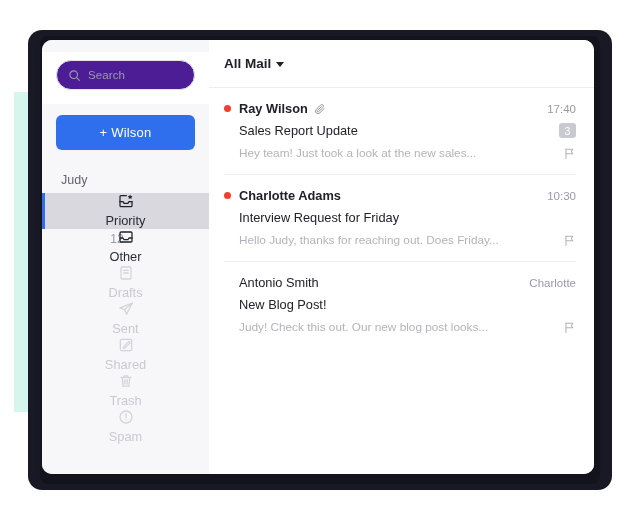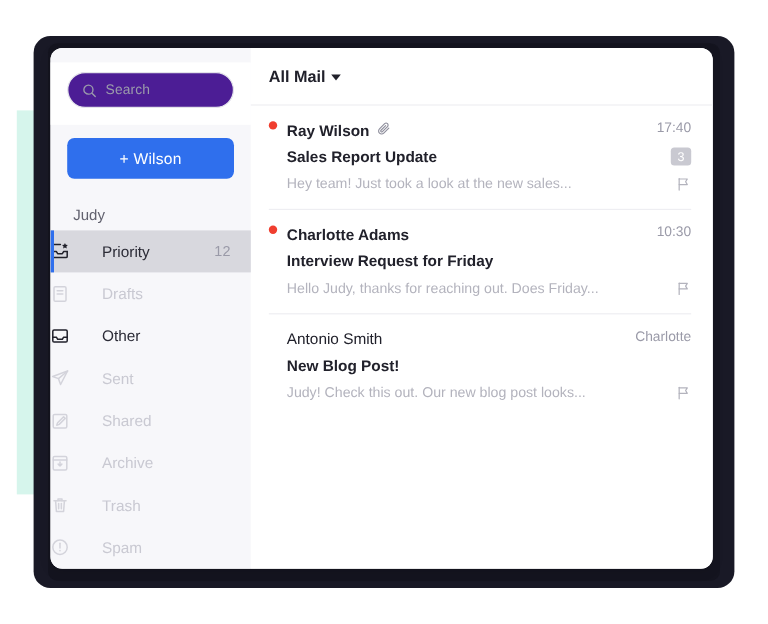--- a/index.html
+++ b/index.html
@@ -103,24 +103,25 @@
     height: 26px;
     display: flex; align-items: center;
     font-size: 12.5px;
     color: #62626f;
   }
 
   .nav-item {
     position: relative;
     height: 36px;
     display: flex; align-items: center;
-    gap: 27px;
+    gap: 4px;
     font-size: 12.8px;
     color: #2b2b36;
     cursor: pointer;
+    flex-direction: column;
   }
   .nav-item .lbl { flex: 1; }
   .nav-item .cnt { font-size: 12px; color: #9a9aa8; padding-right: 17px; }
   .nav-item.active { background: #d8d8de; }
   .nav-item.active::before {
     content: "";
     position: absolute; left: 0; top: 0;
     width: 3px; height: 100%;
     background: #2f6fed;
   }
@@ -156,38 +157,38 @@
 
   .mail-row {
     position: relative;
     padding: 13px 0 14px 0;
     margin: 0 18px 0 15px;
     border-bottom: 1px solid #eeeef2;
     cursor: pointer;
   }
   .mail-row:last-child { border-bottom: none; }
 
-  .row-line1 { display: flex; }
+  .row-line1 { display: flex; align-items: center; }
   .dot {
     width: 7px; height: 7px; border-radius: 50%;
     background: #f03e2f;
     margin-right: 8px;
     flex: 0 0 7px;
   }
   .dot.hidden { visibility: hidden; }
   .sender { font-size: 12.8px; font-weight: 700; color: #21212b; }
   .sender.read { font-weight: 400; color: #21212b; }
   .clip { margin-left: 6px; display: inline-flex; }
   .time { margin-left: auto; font-size: 11.5px; color: #9a9aa8; }
 
   .row-line2 {
     display: flex; align-items: center;
     margin-top: 7px; padding-left: 15px;
   }
-  .subject { font-size: 12.8px; font-weight: 700; color: #21212b; }
+  .subject { font-size: 12.8px; font-weight: 400; color: #21212b; }
   .badge {
     margin-left: auto;
     min-width: 17px; height: 15px;
     background: #c9c9d1;
     color: #ffffff;
     font-size: 10.5px;
     border-radius: 3px;
     display: inline-flex; align-items: center; justify-content: center;
     padding: 0 4px;
   }
@@ -235,43 +236,43 @@
             <path d="M3 13v6a1.5 1.5 0 0 0 1.5 1.5h15A1.5 1.5 0 0 0 21 19v-6"></path>
             <path d="M3 13h4.5l1.6 2.6h5.8L16.5 13H21"></path>
             <path d="M3 13V5.5A1.5 1.5 0 0 1 4.5 4h8"></path>
             <path d="M18.2 2.2l1.1 2.3 2.5.35-1.8 1.75.43 2.5-2.24-1.18-2.24 1.18.43-2.5-1.8-1.75 2.5-.35z" fill="#21212b" stroke="none"></path>
           </svg>
         </span>
         <span class="lbl">Priority</span>
         <span class="cnt">12</span>
       </div>
 
+      <div class="nav-item">
+        <span class="glyph icon">
+          <svg width="16" height="16" viewBox="0 0 24 24" fill="none" stroke="#21212b" stroke-width="1.9" stroke-linecap="round" stroke-linejoin="round">
+            <rect x="3" y="4.5" width="18" height="15" rx="1.6"></rect>
+            <path d="M3 13.5h4.5l1.6 2.6h5.8l1.6-2.6H21"></path>
+          </svg>
+        </span>
+        <span class="lbl">Other</span>
+        <span class="cnt"></span>
+      </div>
+
       <div class="nav-item muted">
         <span class="glyph icon">
           <svg width="16" height="16" viewBox="0 0 24 24" fill="none" stroke="#a9a9b6" stroke-width="1.9" stroke-linecap="round" stroke-linejoin="round">
             <rect x="4.5" y="3" width="15" height="18" rx="1.6"></rect>
             <line x1="8.5" y1="8" x2="15.5" y2="8"></line>
             <line x1="8.5" y1="12" x2="15.5" y2="12"></line>
           </svg>
         </span>
         <span class="lbl">Drafts</span>
         <span class="cnt"></span>
       </div>
 
-      <div class="nav-item">
-        <span class="glyph icon">
-          <svg width="16" height="16" viewBox="0 0 24 24" fill="none" stroke="#21212b" stroke-width="1.9" stroke-linecap="round" stroke-linejoin="round">
-            <rect x="3" y="4.5" width="18" height="15" rx="1.6"></rect>
-            <path d="M3 13.5h4.5l1.6 2.6h5.8l1.6-2.6H21"></path>
-          </svg>
-        </span>
-        <span class="lbl">Other</span>
-        <span class="cnt"></span>
-      </div>
-
       <div class="nav-item muted">
         <span class="glyph icon">
           <svg width="16" height="16" viewBox="0 0 24 24" fill="none" stroke="#a9a9b6" stroke-width="1.9" stroke-linecap="round" stroke-linejoin="round">
             <path d="M21.5 3.2L2.8 10.2l7.3 2.6 2.6 7.3z"></path>
             <path d="M10.1 12.8L21.5 3.2"></path>
           </svg>
         </span>
         <span class="lbl">Sent</span>
         <span class="cnt"></span>
       </div>
@@ -280,31 +281,20 @@
         <span class="glyph icon">
           <svg width="16" height="16" viewBox="0 0 24 24" fill="none" stroke="#a9a9b6" stroke-width="1.9" stroke-linecap="round" stroke-linejoin="round">
             <rect x="3.5" y="3.5" width="17" height="17" rx="1.8"></rect>
             <path d="M16.5 6.5L9 14l-1 3 3-1 7.5-7.5z"></path>
           </svg>
         </span>
         <span class="lbl">Shared</span>
         <span class="cnt"></span>
       </div>
 
-      <div class="nav-item muted">
-        <span class="glyph icon">
-          <svg width="16" height="16" viewBox="0 0 24 24" fill="none" stroke="#a9a9b6" stroke-width="1.9" stroke-linecap="round" stroke-linejoin="round">
-            <rect x="3.5" y="3.5" width="17" height="17" rx="1.8"></rect>
-            <line x1="3.5" y1="8" x2="20.5" y2="8"></line>
-            <path d="M12 10.5v5M9.7 13.2L12 15.5l2.3-2.3"></path>
-          </svg>
-        </span>
-        <span class="lbl">Archive</span>
-        <span class="cnt"></span>
-      </div>
 
       <div class="nav-item muted">
         <span class="glyph icon">
           <svg width="16" height="16" viewBox="0 0 24 24" fill="none" stroke="#a9a9b6" stroke-width="1.9" stroke-linecap="round" stroke-linejoin="round">
             <path d="M4.5 6.5h15"></path>
             <path d="M9.5 6.5V4.2h5v2.3"></path>
             <path d="M6.5 6.5l1 13.3h9l1-13.3"></path>
             <line x1="10.3" y1="10" x2="10.3" y2="16.5"></line>
             <line x1="13.7" y1="10" x2="13.7" y2="16.5"></line>
           </svg>

